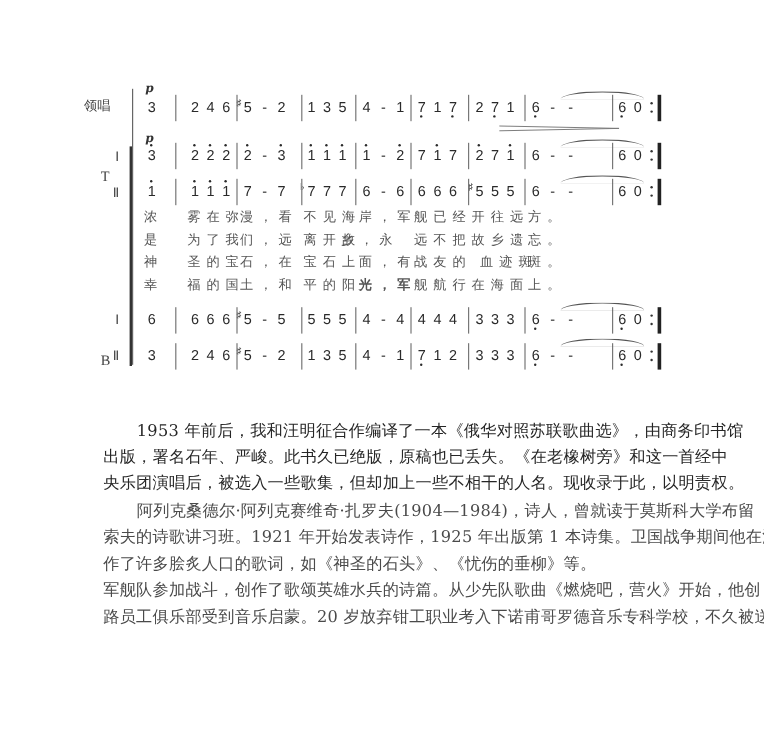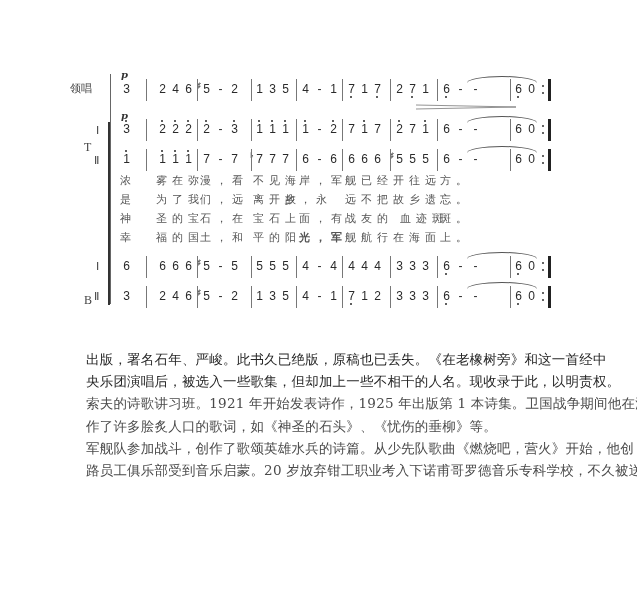--- a/index.html
+++ b/index.html
@@ -387,20 +387,22 @@
           <span class="lyric" style="left: 253px;">平的阳</span>
           <span class="lyric" style="left: 299px; font-weight: bold;">光，军</span>
           <span class="lyric" style="left: 345px;">舰航行</span>
           <span class="lyric" style="left: 393px;">在海面</span>
           <span class="lyric" style="left: 440px;">上。</span>
         </div>
       </div>
   </div>
 
   <div class="prose" id="prose">
+      <div class="para-line indent">1953 年前后，我和汪明征合作编译了一本《俄华对照苏联歌曲选》，由商务印书馆</div>
       <div class="para-line">出版，署名石年、严峻。此书久已绝版，原稿也已丢失。《在老橡树旁》和这一首经中</div>
       <div class="para-line">央乐团演唱后，被选入一些歌集，但却加上一些不相干的人名。现收录于此，以明责权。</div>
+      <div class="para-line indent light">阿列克桑德尔·阿列克赛维奇·扎罗夫(1904—1984)，诗人，曾就读于莫斯科大学布留</div>
       <div class="para-line light">索夫的诗歌讲习班。1921 年开始发表诗作，1925 年出版第 1 本诗集。卫国战争期间他在海</div>
       <div class="para-line light">作了许多脍炙人口的歌词，如《神圣的石头》、《忧伤的垂柳》等。</div>
       <div class="para-line light">军舰队参加战斗，创作了歌颂英雄水兵的诗篇。从少先队歌曲《燃烧吧，营火》开始，他创</div>
       <div class="para-line light">路员工俱乐部受到音乐启蒙。20 岁放弃钳工职业考入下诺甫哥罗德音乐专科学校，不久被送</div>
     </div>
 </div>
 
 </body></html>

